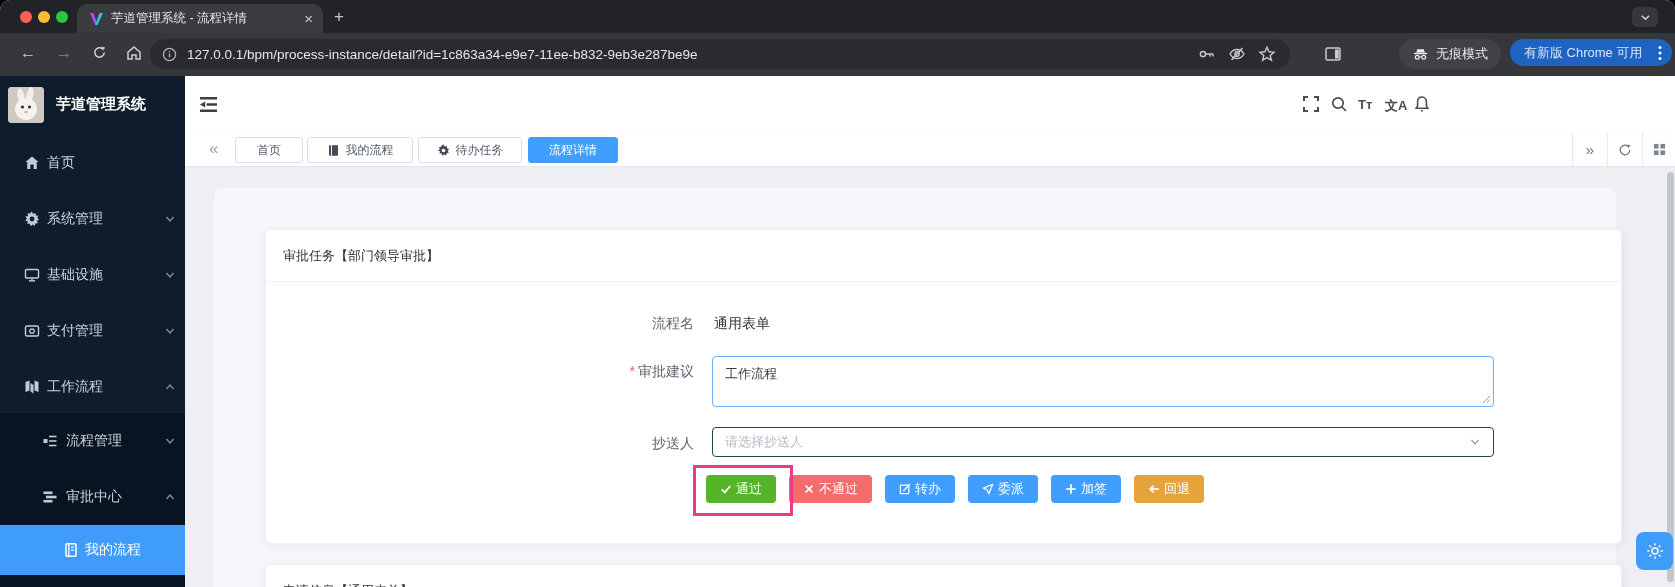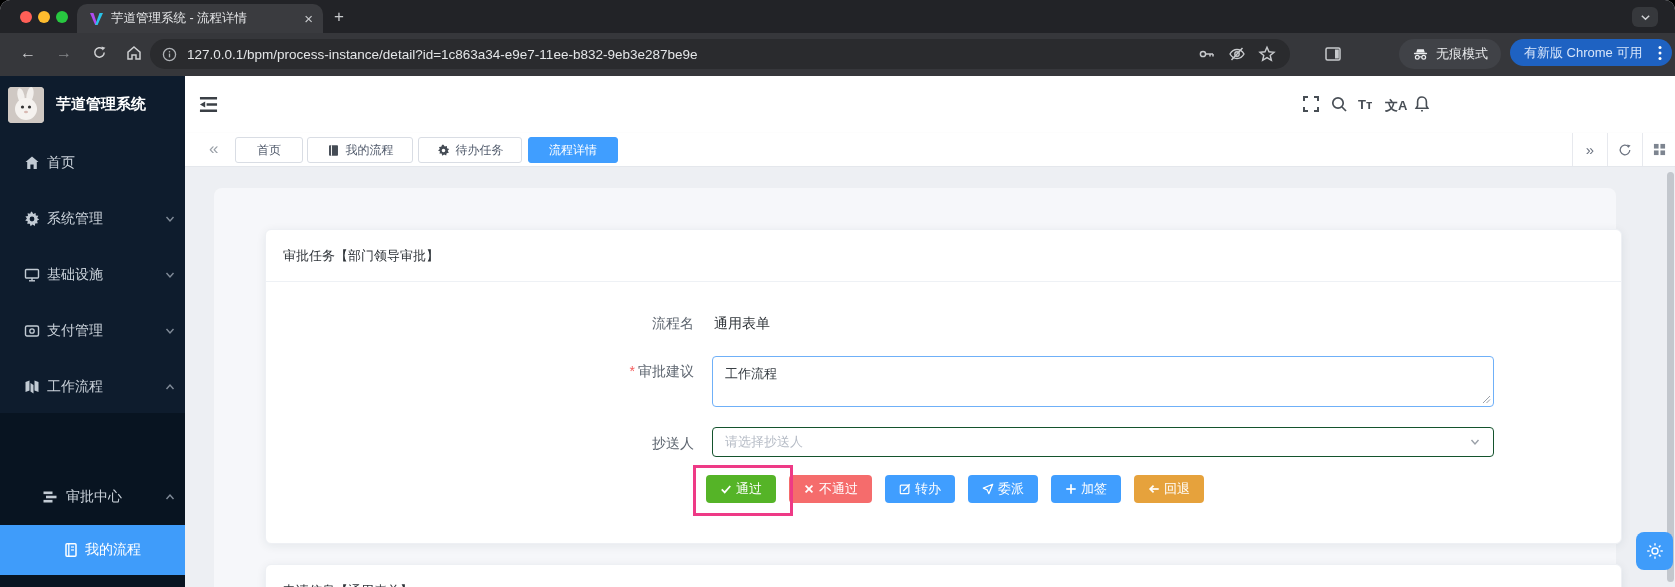--- a/index.html
+++ b/index.html
@@ -254,20 +254,36 @@
           </svg>
         </span>
       <span class="lb">工作流程</span>
       <span class="chev">
           <svg viewBox="0 0 12 12" width="12" height="12">
             <polyline points="2.5,8 6,4 9.5,8" fill="none" stroke="currentColor" stroke-width="1.4"></polyline>
           </svg>
         </span>
     </div>
 
+    <div class="mi sub" style="top:337px">
+      <span class="ic">
+          <svg viewBox="0 0 16 16" width="16" height="16">
+            <rect x="1.5" y="6" width="4" height="4" fill="currentColor"></rect>
+            <line x1="7" y1="3.5" x2="14.5" y2="3.5" stroke="currentColor" stroke-width="1.6"></line>
+            <line x1="7" y1="8" x2="14.5" y2="8" stroke="currentColor" stroke-width="1.6"></line>
+            <line x1="7" y1="12.5" x2="14.5" y2="12.5" stroke="currentColor" stroke-width="1.6"></line>
+          </svg>
+        </span>
+      <span class="lb">流程管理</span>
+      <span class="chev">
+          <svg viewBox="0 0 12 12" width="12" height="12">
+            <polyline points="2.5,4 6,8 9.5,4" fill="none" stroke="currentColor" stroke-width="1.4"></polyline>
+          </svg>
+        </span>
+    </div>
 
     <div class="mi sub" style="top:393px">
       <span class="ic">
           <svg viewBox="0 0 16 16" width="16" height="16">
             <rect x="1.5" y="2.5" width="9" height="2.6" fill="currentColor"></rect>
             <rect x="4" y="6.7" width="10.5" height="2.6" fill="currentColor"></rect>
             <rect x="1.5" y="10.9" width="9" height="2.6" fill="currentColor"></rect>
           </svg>
         </span>
       <span class="lb">审批中心</span>

